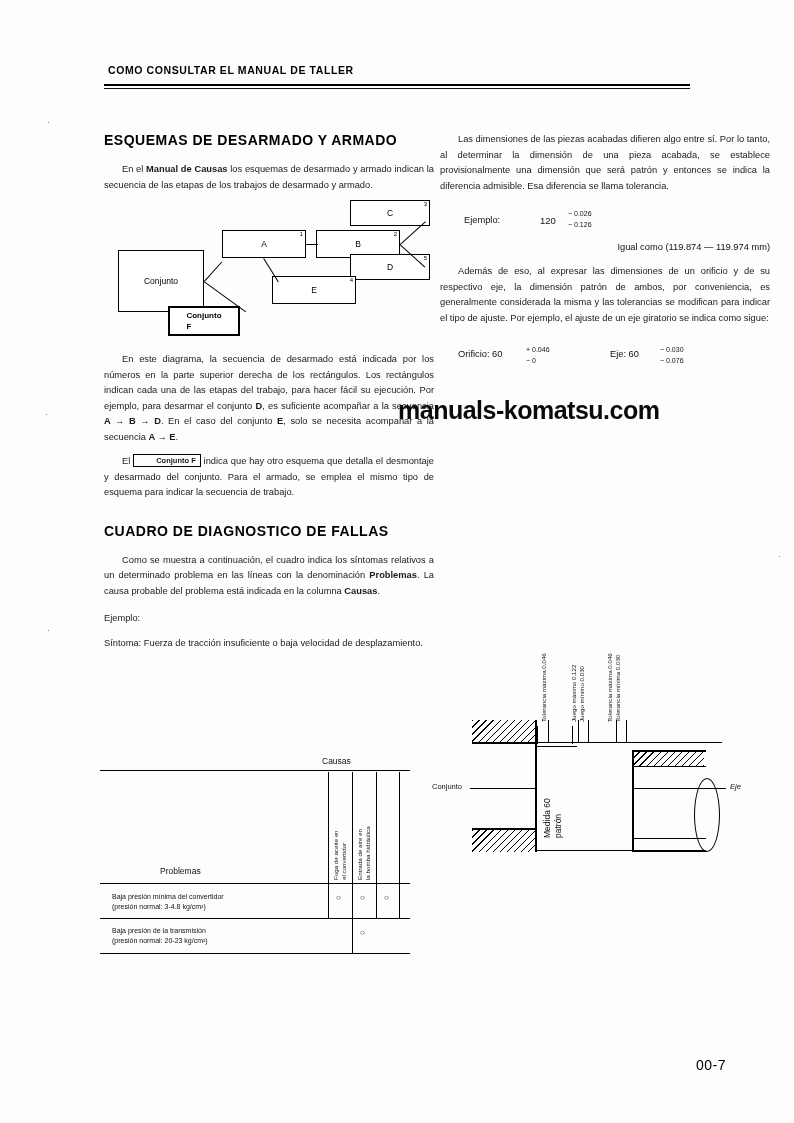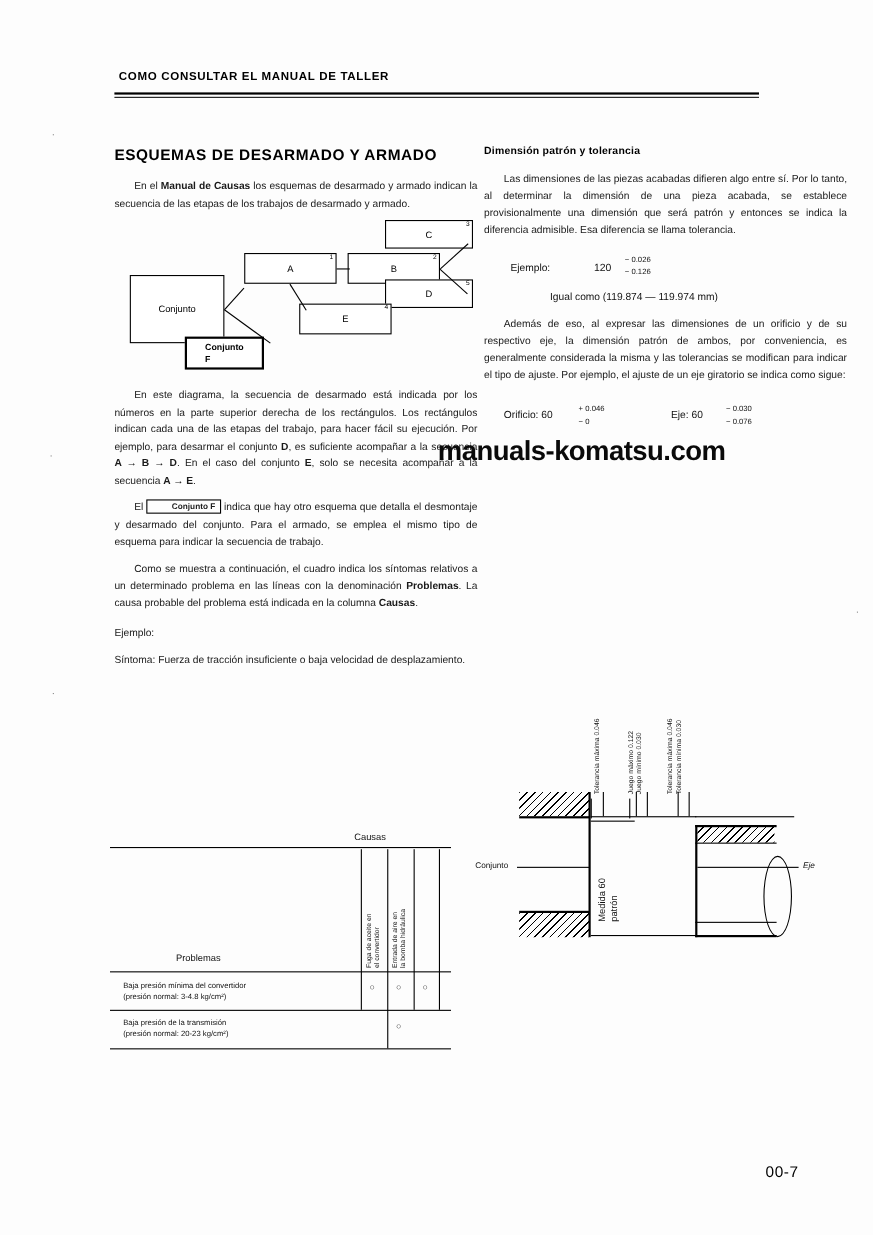--- a/index.html
+++ b/index.html
@@ -132,21 +132,21 @@
   }
   .ex-label { position: absolute; left: 24px; top: 7px; }
   .ex-val   { position: absolute; left: 100px; top: 7px; font-size: 9.5px; }
   .tolstack {
     position: absolute;
     left: 128px; top: 0px;
     font-size: 7px;
     line-height: 11px;
   }
   .tolstack div { white-space: nowrap; }
-  .ex-equal { font-size: 9.3px; margin: 4px 0 0 60px; }
+  .ex-equal { font-size: 9.3px; margin: 4px 0 0 60px; text-align: right; }
 
   .fit-line {
     position: relative;
     height: 30px;
     font-size: 9.3px;
     margin: 16px 0 4px 0;
   }
   .fit-label { position: absolute; top: 7px; }
   .fit-tol { position: absolute; font-size: 7px; line-height: 11px; }
 
@@ -303,20 +303,21 @@
       <div class="dline" style="left:202px; top:42px; width:12px;"></div>
       <div class="dline" style="left:160px; top:56px; width:28px; transform:rotate(58deg);"></div>
       <div class="dline" style="left:296px; top:42px; width:34px; transform:rotate(-42deg);"></div>
       <div class="dline" style="left:296px; top:42px; width:34px; transform:rotate(42deg);"></div>
     </div>
 
     <p class="body"><span>En este diagrama, la secuencia de desarmado está indicada por los números en la parte superior derecha de los rectángulos. Los rectángulos indican cada una de las etapas del trabajo, para hacer fácil su ejecución. Por ejemplo, para desarmar el conjunto </span><span class="b">D</span><span>, es suficiente acompañar a la secuencia </span><span class="b">A → B → D</span><span>. En el caso del conjunto </span><span class="b">E</span><span>, solo se necesita acompañar a la secuencia </span><span class="b">A → E</span><span>.</span></p>
 
     <p class="body"><span>El </span><span class="inline-box">Conjunto F</span><span> indica que hay otro esquema que detalla el desmontaje y desarmado del conjunto. Para el armado, se emplea el mismo tipo de esquema para indicar la secuencia de trabajo.</span></p>
 
+    <h2 class="sec" style="margin-top:22px;">CUADRO DE DIAGNOSTICO DE FALLAS</h2>
 
     <p class="body"><span>Como se muestra a continuación, el cuadro indica los síntomas relativos a un determinado problema en las líneas con la denominación </span><span class="b">Problemas</span><span>. La causa probable del problema está indicada en la columna </span><span class="b">Causas</span><span>.</span></p>
 
     <p class="body noind" style="margin-top:12px;">Ejemplo:</p>
 
     <p class="body noind" style="margin:0; padding-left:0;">
       <span>Síntoma:</span>
       <span>Fuerza de tracción insuficiente o baja velocidad de desplazamiento.</span>
     </p>
   </div>
@@ -348,21 +349,20 @@
     <div class="ft-mark" style="left:284px; top:137px;">○</div>
 
     <div class="ft-row-text" style="left:12px; top:170px; width:200px;">Baja presión de la transmisión
 (presión normal: 20-23 kg/cm²)</div>
     <div class="ft-mark" style="left:260px; top:172px;">○</div>
   </div>
 
   <div class="col-right">
 
 
-    <h3 class="sub">Dimensión patrón y tolerancia</h3>
 
     <p class="body">Las dimensiones de las piezas acabadas difieren algo entre sí. Por lo tanto, al determinar la dimensión de una pieza acabada, se establece provisionalmente una dimensión que será patrón y entonces se indica la diferencia admisible. Esa diferencia se llama tolerancia.</p>
 
 
     <div class="ex-line">
       <span class="ex-label">Ejemplo:</span>
       <span class="ex-val">120</span>
       <span class="tolstack">
         <div>− 0.026</div>
         <div>− 0.126</div>

